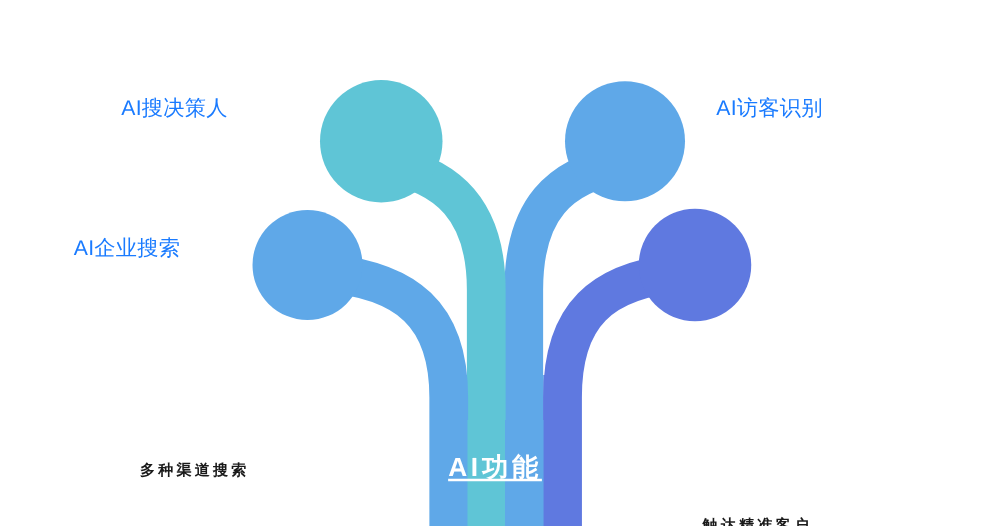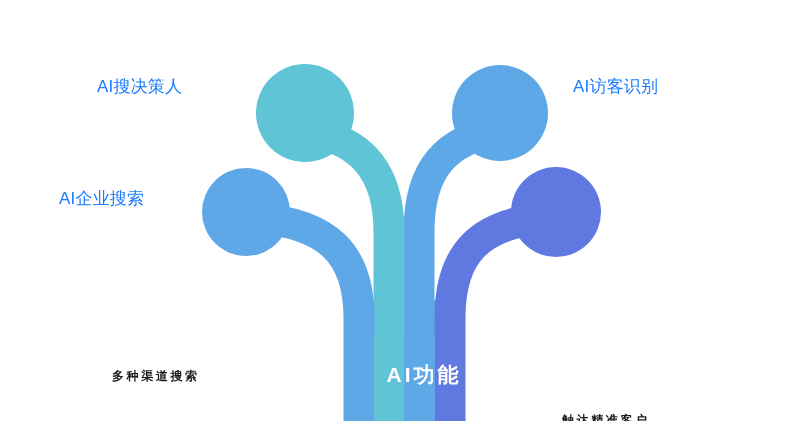--- a/index.html
+++ b/index.html
@@ -59,21 +59,21 @@
     line-height: 24px;
     white-space: nowrap;
     text-align: center;
   }
   .lbl-tl { left: 97px;  top: 77px; }
   .lbl-ml { left: 59px;  top: 189px; }
   .lbl-tr { left: 573px; top: 77px; text-align: right; }
   .lbl-mr { left: 634px; top: 189px; }
   .lbl-bl { left: 112px; top: 366px; }
   .lbl-br { left: 562px; top: 366px; margin-top: 44px; }
-  .lbl-trunk { left: 364px; top: 363px; width: 120px; }
+  .lbl-trunk { left: 336px; top: 363px; width: 120px; text-decoration: underline; }
 </style>
 </head>
 <body>
 
 <div id="infographic">
 
   <svg class="tree-svg" viewBox="0 0 800 421" xmlns="http://www.w3.org/2000/svg" aria-hidden="true">
 
     <g>
       <rect x="344" y="300" width="30" height="121" fill="#5fa8e8"></rect>

